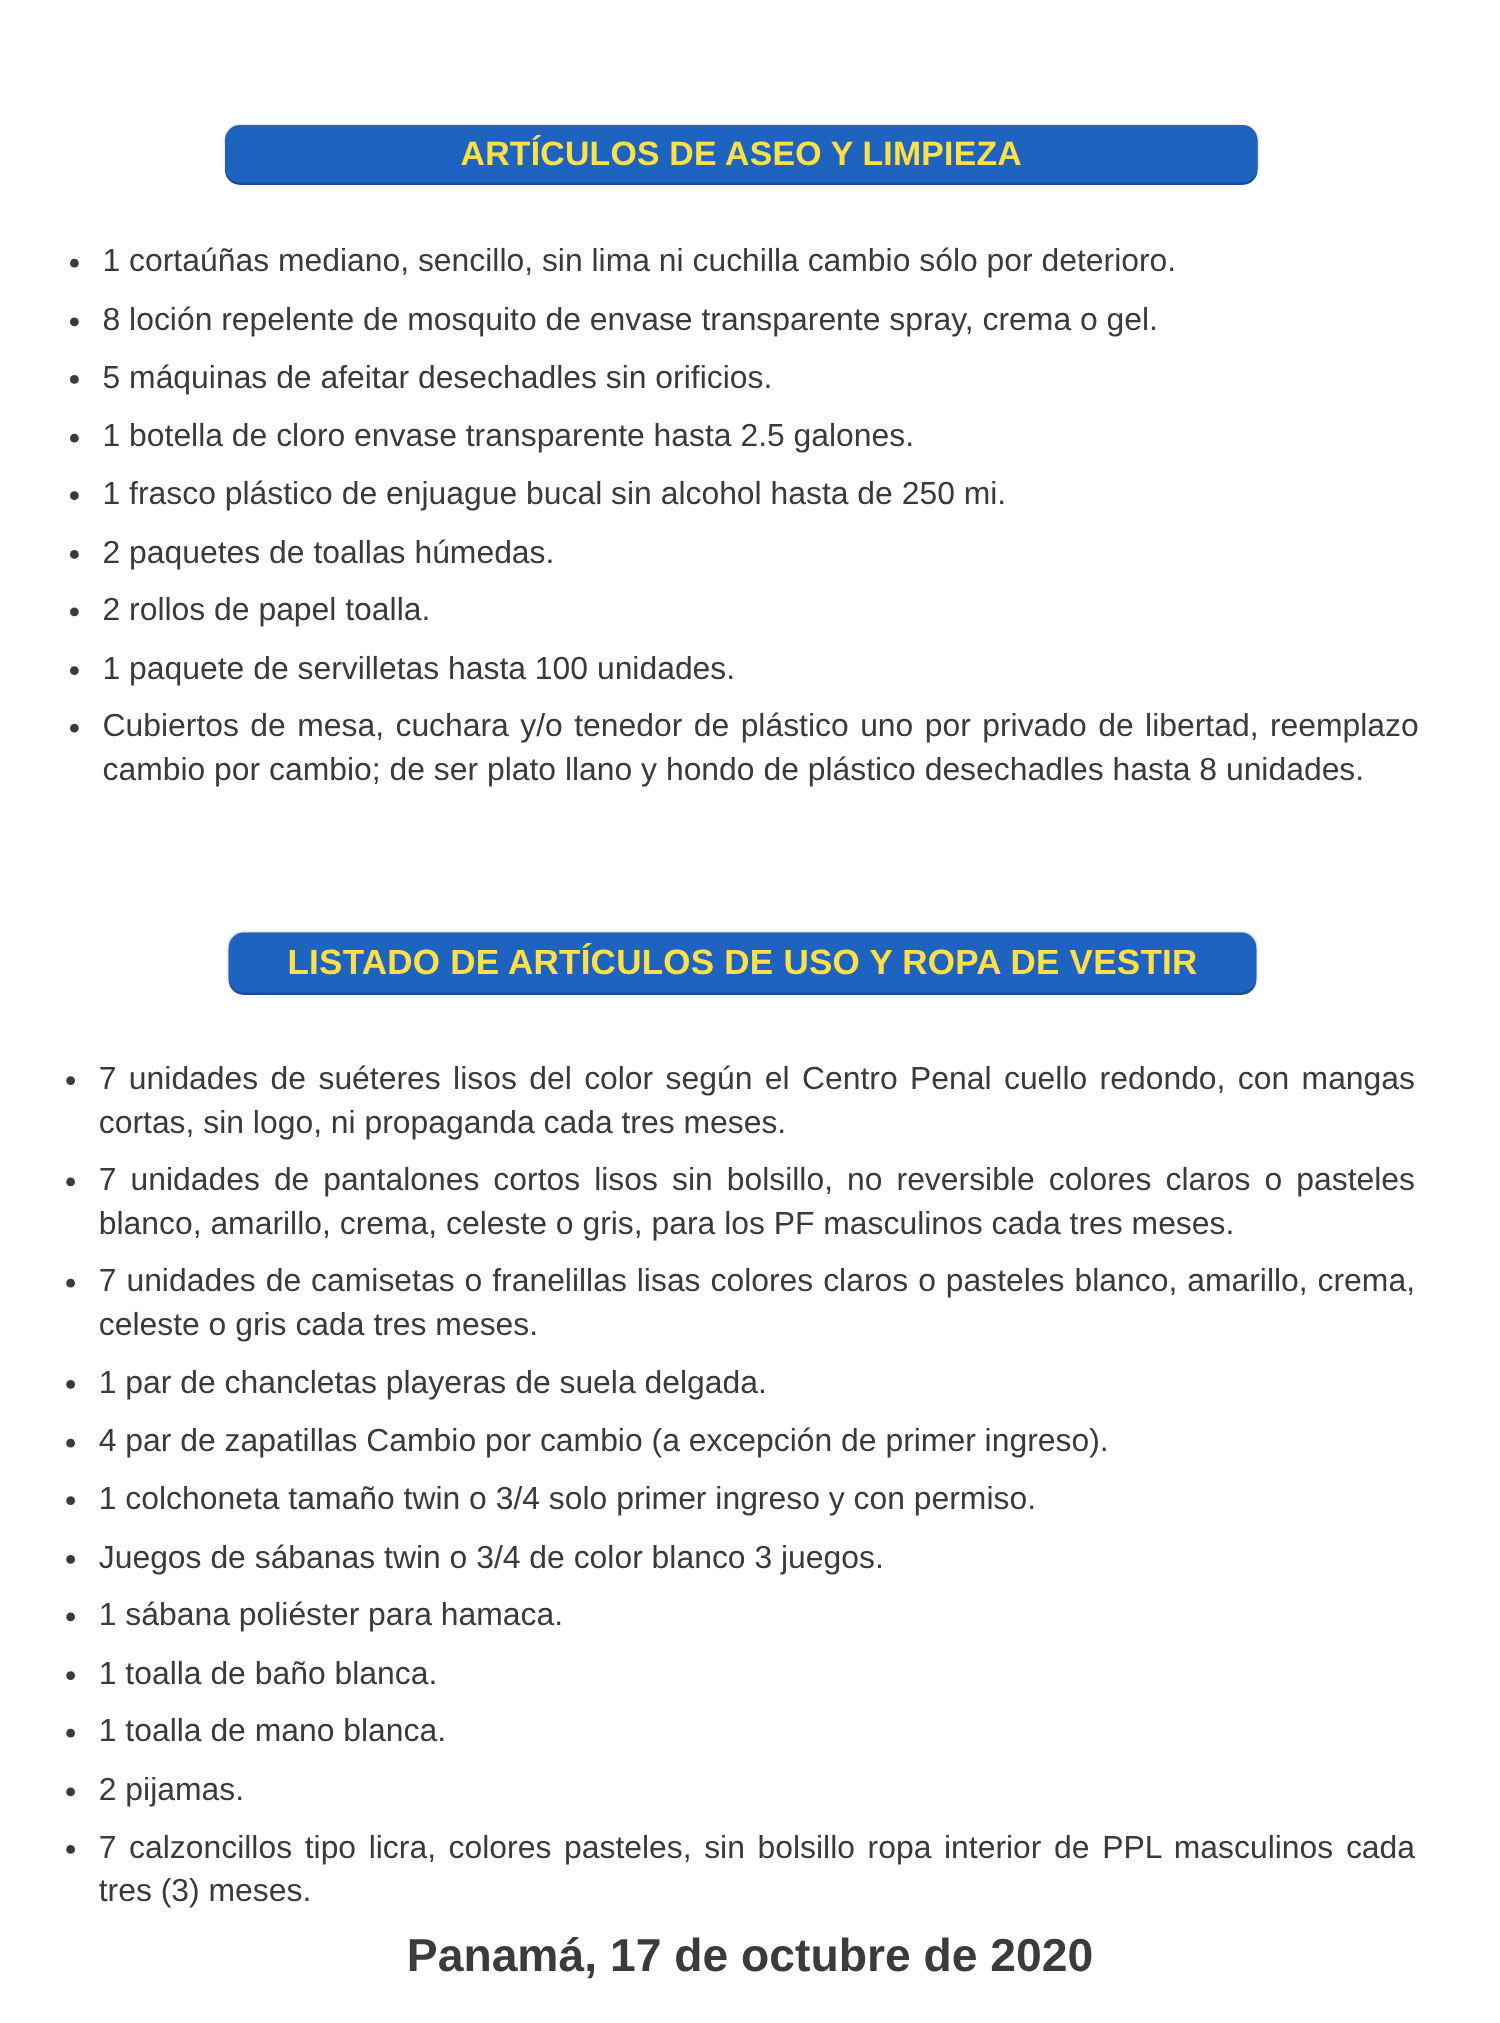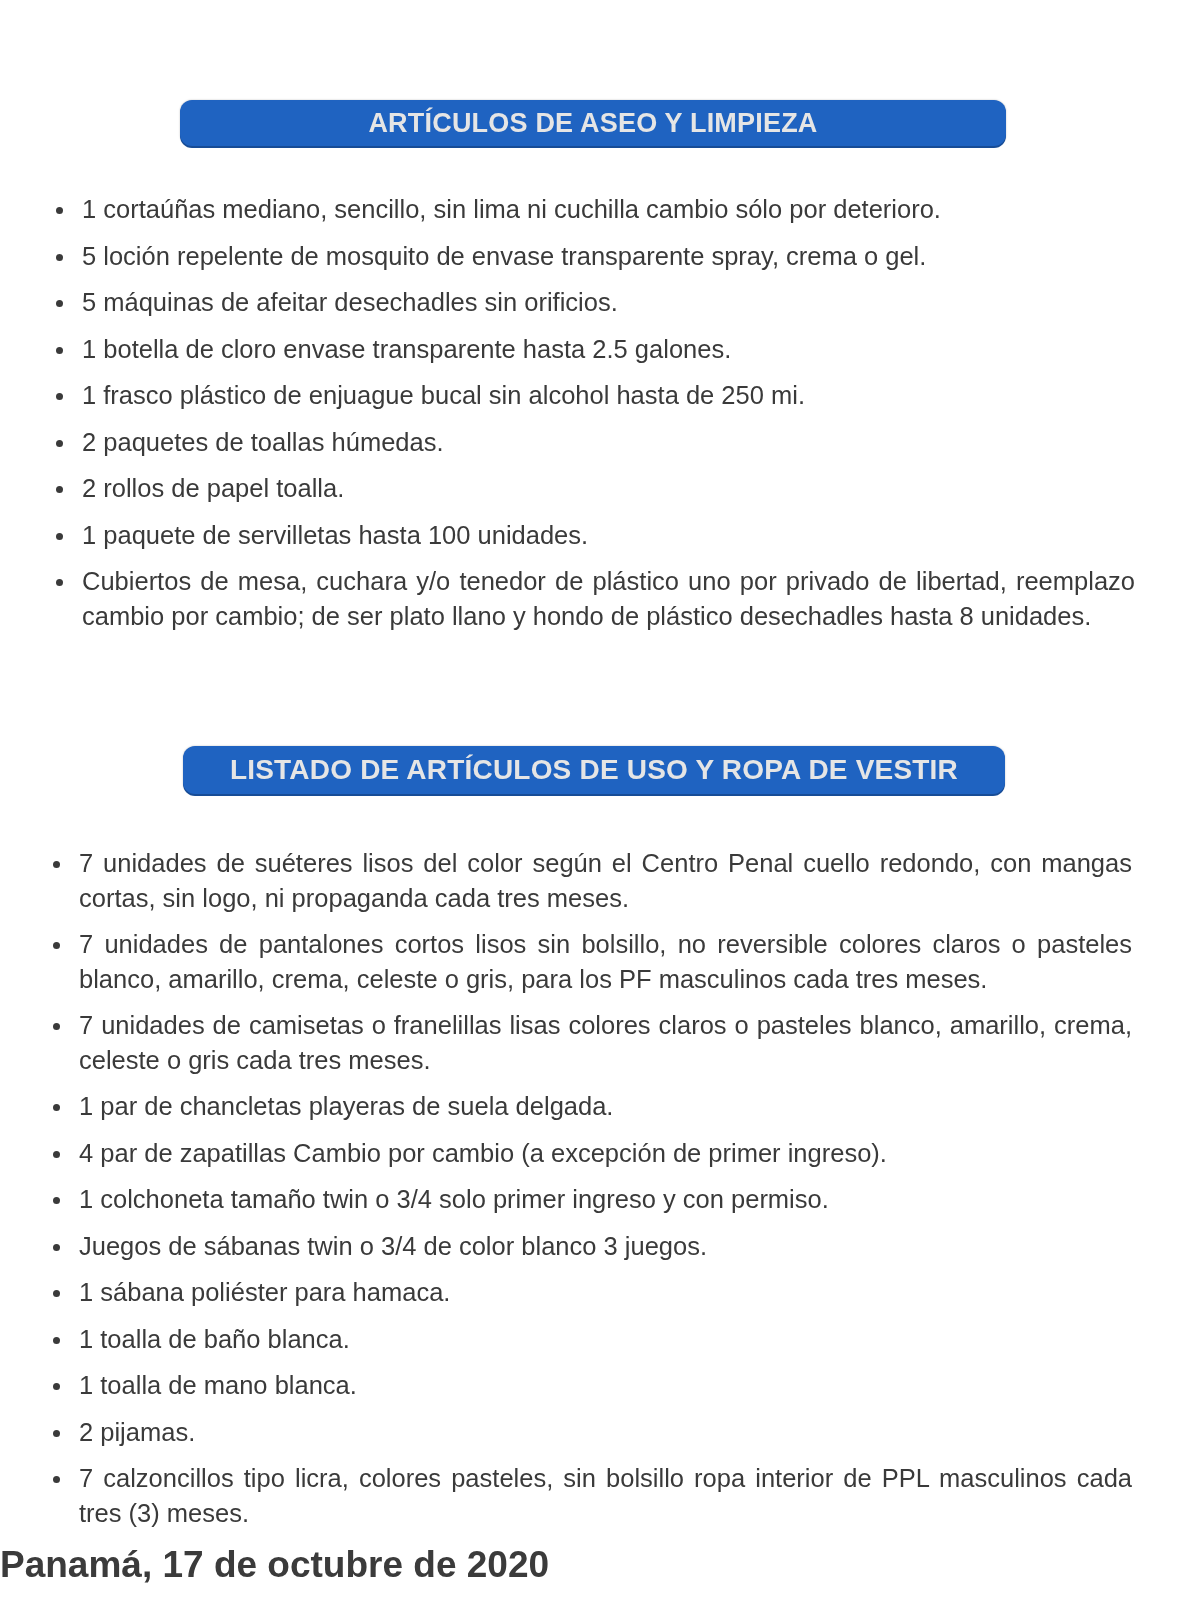--- a/index.html
+++ b/index.html
@@ -2,21 +2,21 @@
 <html><head>
 <meta charset="utf-8">
 <style>
   html, body { margin: 0; padding: 0; }
   body {
     width: 1200px; height: 1618px; background: #ffffff; position: relative; overflow: hidden;
     font-family: "Liberation Sans", "DejaVu Sans", sans-serif; color: #3a3a3a;
   }
   .banner {
     position: absolute; background: #1f63c1; border-radius: 12px;
-    color: #e5e5e5; font-weight: bold; text-align: center;
+    color: #fde047; font-weight: bold; text-align: center;
     box-shadow: 0 2px 0 #174c96, 0 0 2px rgba(0,0,0,0.25);
     display: flex; align-items: center; justify-content: center;
     letter-spacing: 0.2px;
   }
   #banner1 { left: 180px; top: 100px; width: 826px; height: 46px; font-size: 27px; }
   #banner2 { left: 183px; top: 746px; width: 822px; height: 48px; font-size: 28px; }
   ul.list { position: absolute; margin: 0; padding: 0; list-style: none; }
   ul.list li {
     position: relative; font-size: 25.5px; line-height: 34.5px; text-align: justify;
     padding-left: 30px;
@@ -24,34 +24,34 @@
   }
   ul.list li::before {
     content: ""; position: absolute; left: 4px; top: 15px; width: 7px; height: 7px;
     border-radius: 50%; background: #3a3a3a;
   }
   #list1 { left: 52px; top: 180px; width: 1083px; }
   #list1 li { margin-bottom: 10.5px; }
   #list2 { left: 49px; top: 834px; width: 1083px; }
   #list2 li { margin-bottom: 10.5px; padding-left: 30px; }
   .date {
-    position: absolute; left: 0; width: 1200px; top: 1544px; 
+    position: absolute; left: 0; width: 1200px; top: 1544px; text-align: center;
     font-weight: bold; font-size: 37px; color: #3b3b3b;
   }
 </style>
 </head>
 <body>
 
 <div id="banner1" class="banner">
   <span>ARTÍCULOS DE ASEO Y LIMPIEZA</span>
 </div>
 
 <ul id="list1" class="list">
   <li>1 cortaúñas mediano, sencillo, sin lima ni cuchilla cambio sólo por deterioro.</li>
-  <li>5 loción repelente de mosquito de envase transparente spray, crema o gel.</li>
+  <li>8 loción repelente de mosquito de envase transparente spray, crema o gel.</li>
   <li>5 máquinas de afeitar desechadles sin orificios.</li>
   <li>1 botella de cloro envase transparente hasta 2.5 galones.</li>
   <li>1 frasco plástico de enjuague bucal sin alcohol hasta de 250 mi.</li>
   <li>2 paquetes de toallas húmedas.</li>
   <li>2 rollos de papel toalla.</li>
   <li>1 paquete de servilletas hasta 100 unidades.</li>
   <li>Cubiertos de mesa, cuchara y/o tenedor de plástico uno por privado de libertad, reemplazo cambio por cambio; de ser plato llano y hondo de plástico desechadles hasta 8 unidades.</li>
 </ul>
 
 <div id="banner2" class="banner">

